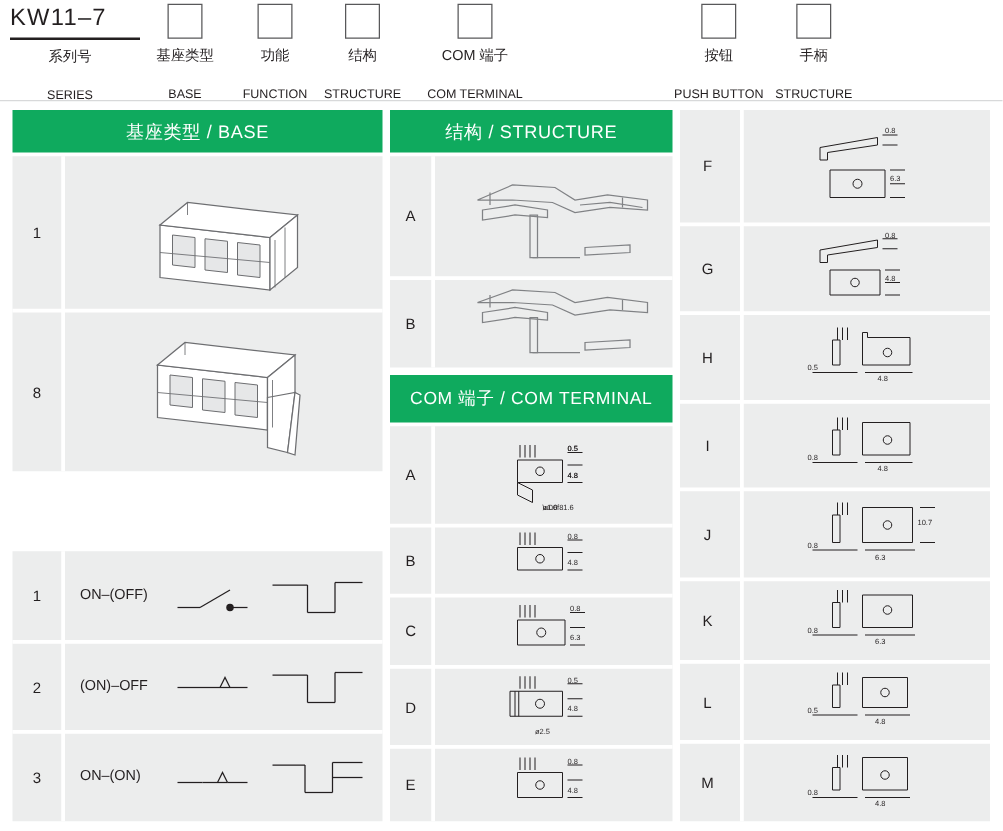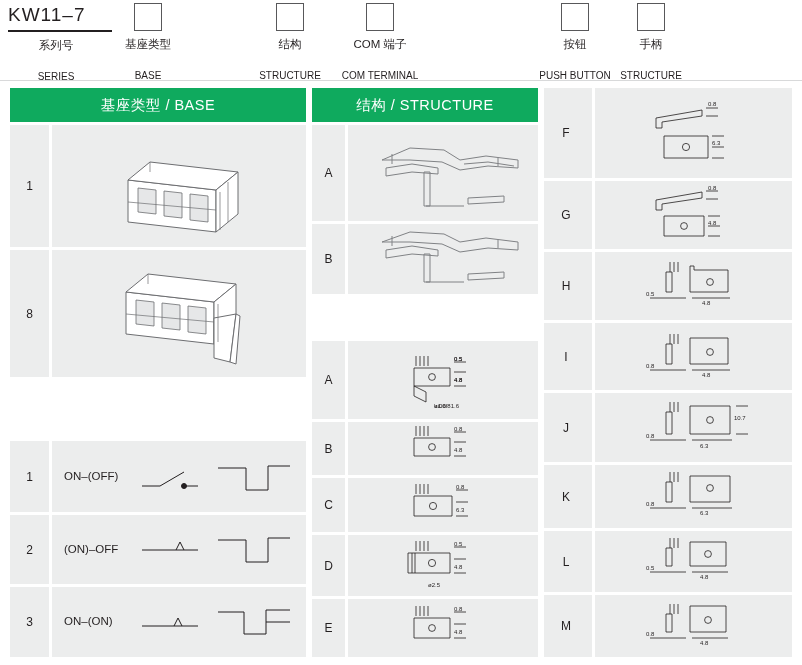--- a/index.html
+++ b/index.html
@@ -69,20 +69,25 @@
       <div class="hdr-cn">系列号</div>
       <div class="hdr-en">SERIES</div>
     </div>
 
     <div class="hdr-col" style="left:110px;width:76px;">
       <div class="hdr-box"></div>
       <div class="hdr-cn">基座类型</div>
       <div class="hdr-en">BASE</div>
     </div>
 
+    <div class="hdr-col" style="left:182px;width:76px;">
+      <div class="hdr-box"></div>
+      <div class="hdr-cn">功能</div>
+      <div class="hdr-en">FUNCTION</div>
+    </div>
 
     <div class="hdr-col" style="left:252px;width:76px;">
       <div class="hdr-box"></div>
       <div class="hdr-cn">结构</div>
       <div class="hdr-en">STRUCTURE</div>
     </div>
 
     <div class="hdr-col" style="left:332px;width:96px;text-align:center;">
       <div class="hdr-box"></div>
       <div class="hdr-cn">COM 端子</div>
@@ -273,20 +278,23 @@
         <path d="M18,24 L44,20 L70,24 L70,30 L44,28 L18,32 Z"></path>
         <path d="M56,28 L62,28 L62,56 L56,56 Z"></path>
         <line x1="58" y1="56" x2="96" y2="56"></line>
         <path d="M100,48 L136,46 L136,52 L100,54 Z"></path>
         <line x1="24" y1="10" x2="24" y2="20"></line>
         <line x1="130" y1="14" x2="130" y2="22"></line>
       </g>
     </svg>
   </div>
 
+  <div class="panel-head" style="left:312px;top:300px;width:226px;height:38px;position:absolute;font-size:14px;">
+    <span>COM 端子 / COM TERMINAL</span>
+  </div>
   <div class="panel-body" style="left:312px;top:341px;width:226px;height:316px;"></div>
   <div class="divider-v" style="left:345px;top:341px;height:316px;"></div>
   <div class="divider-h" style="left:312px;top:419px;width:226px;"></div>
   <div class="divider-h" style="left:312px;top:475px;width:226px;"></div>
   <div class="divider-h" style="left:312px;top:532px;width:226px;"></div>
   <div class="divider-h" style="left:312px;top:596px;width:226px;"></div>
 
   <div class="row-label" style="left:312px;top:341px;width:33px;height:78px;">A</div>
   <div class="row-label" style="left:312px;top:422px;width:33px;height:53px;">B</div>
   <div class="row-label" style="left:312px;top:478px;width:33px;height:54px;">C</div>

